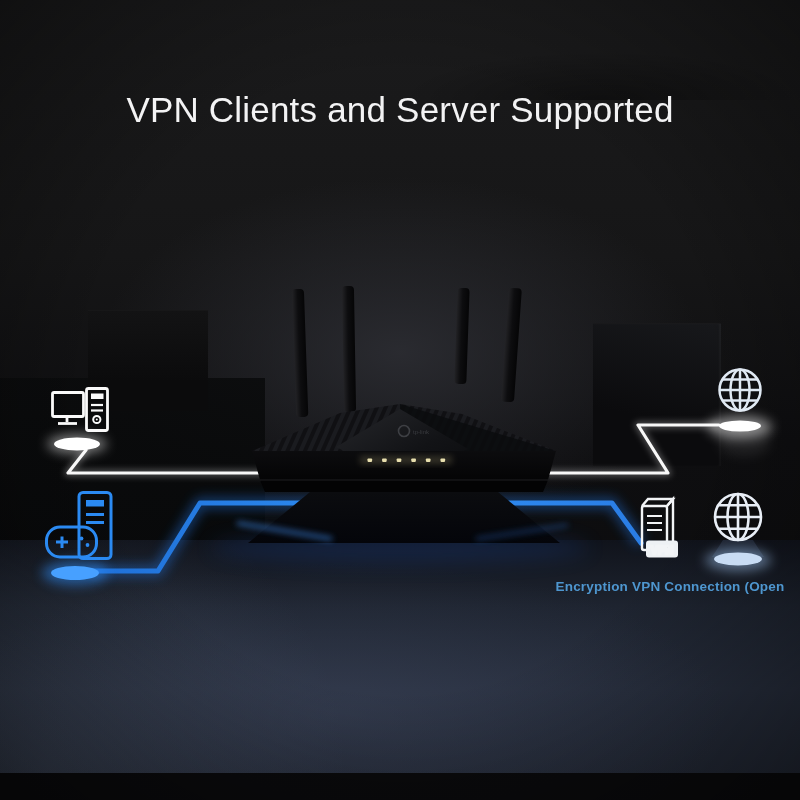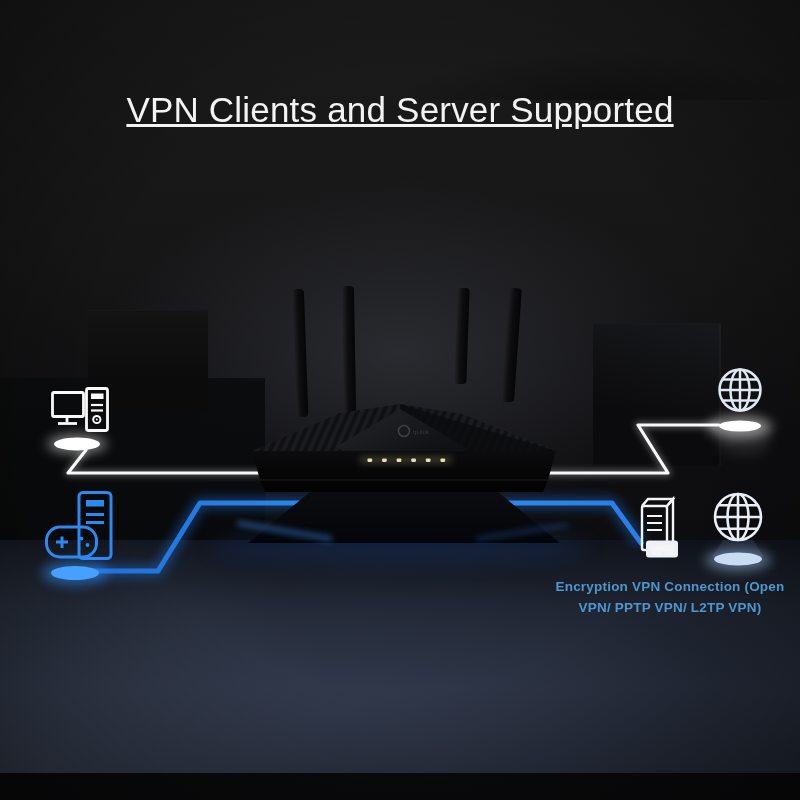--- a/index.html
+++ b/index.html
@@ -40,21 +40,21 @@
     background:radial-gradient(ellipse 290px 70px at 55% 100%, rgba(0,0,0,.38), rgba(0,0,0,0) 70%);
   }
   .bg-bottom{left:0;top:773px;width:800px;height:27px;background:#0a0a0c;}
   .bg-vignette{
     left:0;top:0;width:800px;height:800px;
     background:radial-gradient(ellipse 560px 560px at 50% 48%, rgba(0,0,0,0) 55%, rgba(0,0,0,.42) 100%);
   }
   svg.scene{left:0;top:0;}
   .title{
     left:0;top:90px;width:800px;text-align:center;
-    font-size:35px;letter-spacing:.2px;color:#f3f3f4;font-weight:400;text-decoration:underline;
+    font-size:35px;letter-spacing:.2px;color:#f3f3f4;font-weight:400;
   }
   .label-ordinary{
     left:553px;top:399px;width:200px;text-align:center;
     font-size:13.5px;color:#d6d9dd;letter-spacing:.2px;
   }
   .caption{
     left:540px;top:577px;width:260px;text-align:center;
     font-size:13.5px;line-height:20.5px;color:#4e96cf;letter-spacing:.2px;font-weight:bold;
   }
 </style>
@@ -227,16 +227,15 @@
     </g>
     <g>
       <ellipse cx="738" cy="560" rx="33" ry="11" fill="#9dc2ee" opacity=".5" filter="url(#b6)"></ellipse>
       <ellipse cx="738" cy="559" rx="24" ry="6.5" fill="#c8dcf4"></ellipse>
     </g>
   </svg>
 
   <div class="abs title">VPN Clients and Server Supported</div>
   <div class="abs caption">
     <div>Encryption VPN Connection (Open</div>
-    <div>VPN/ PPTP VPN/ L2TP VPN)</div>
   </div>
 
 </div>
 
 </body></html>

